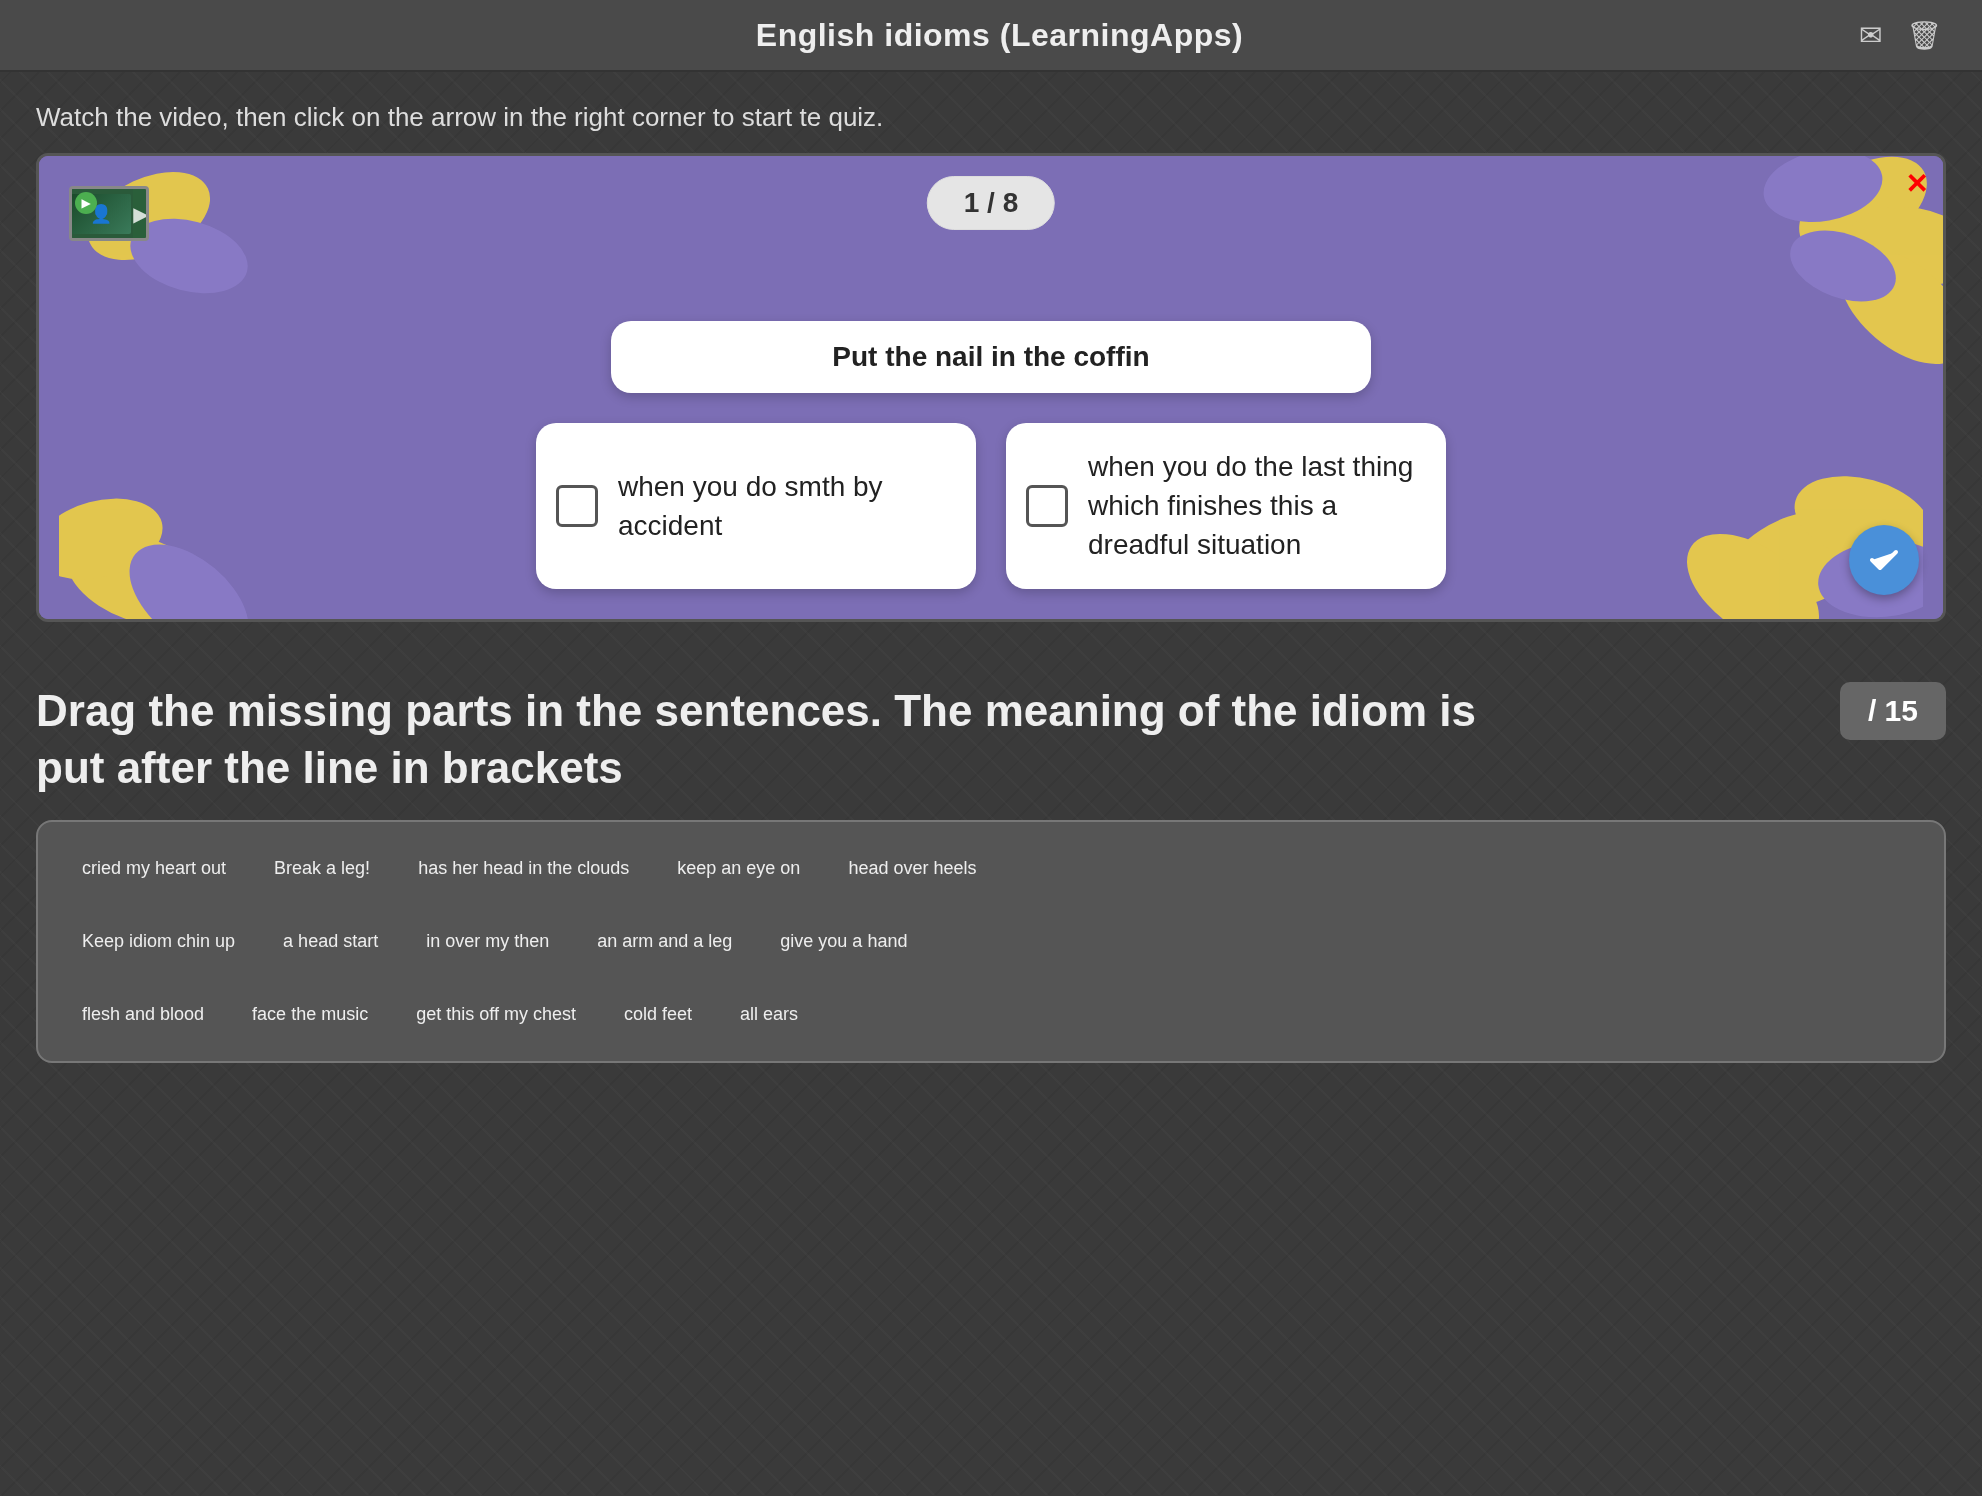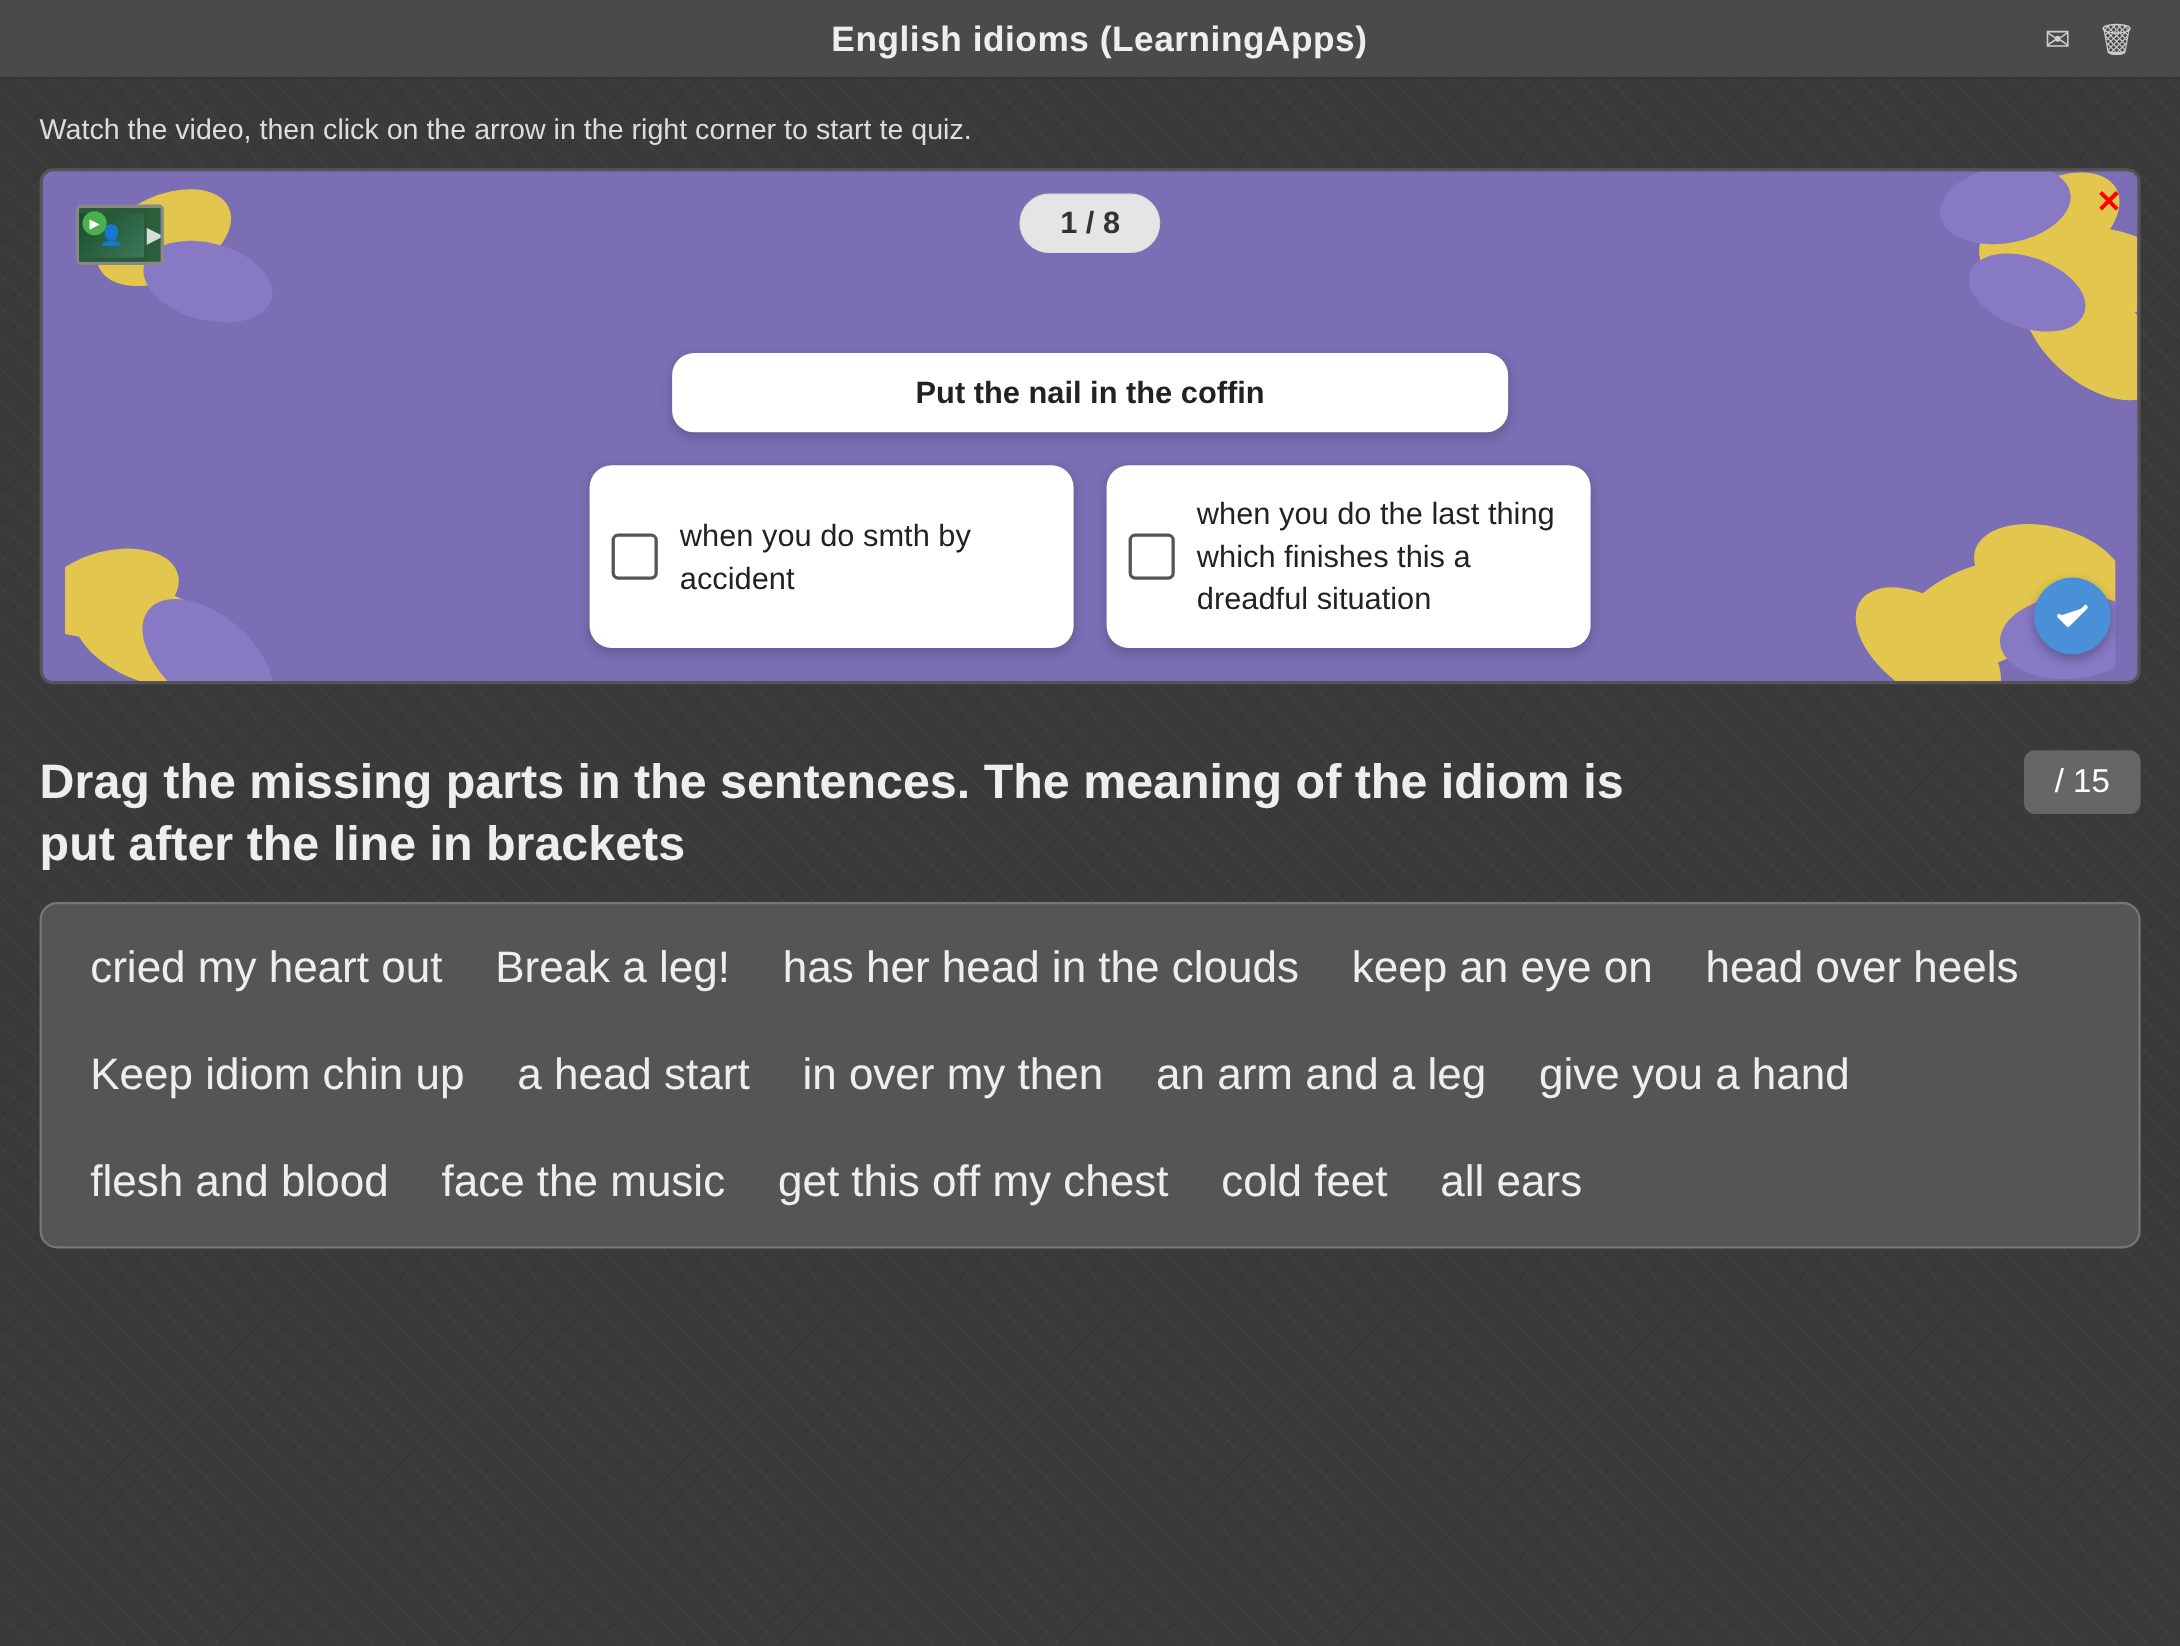--- a/index.html
+++ b/index.html
@@ -187,21 +187,21 @@
       line-height: 1;
     }
 
     
     .score-badge {
       background: #666;
       color: white;
       border-radius: 10px;
       padding: 12px 28px;
       font-size: 30px;
-      font-weight: 400;
+      font-weight: 700;
     }
 
     
     .drag-section {
       padding: 30px 36px;
     }
 
     .drag-header-row {
       display: flex;
       justify-content: space-between;
@@ -223,21 +223,21 @@
       border-radius: 16px;
       border: 2px solid #777;
       padding: 30px 40px;
       display: flex;
       flex-wrap: wrap;
       gap: 20px 40px;
       align-items: center;
     }
 
     .word-chip {
-      font-size: 40px;
+      font-size: 18px;
       color: #eee;
       cursor: grab;
       white-space: nowrap;
       padding: 6px 4px;
     }
 
     
     .leaves-container {
       position: absolute;
       top: 0; left: 0; right: 0; bottom: 0;

